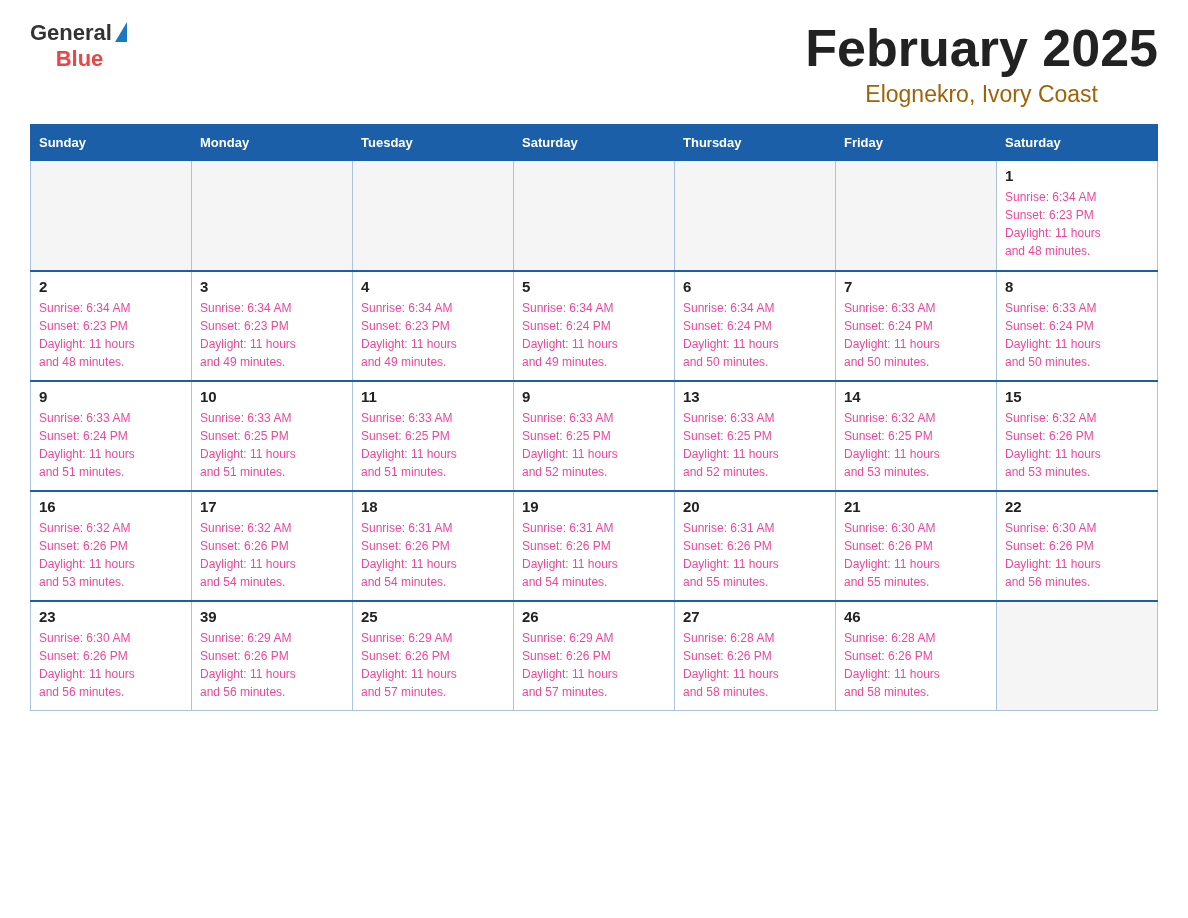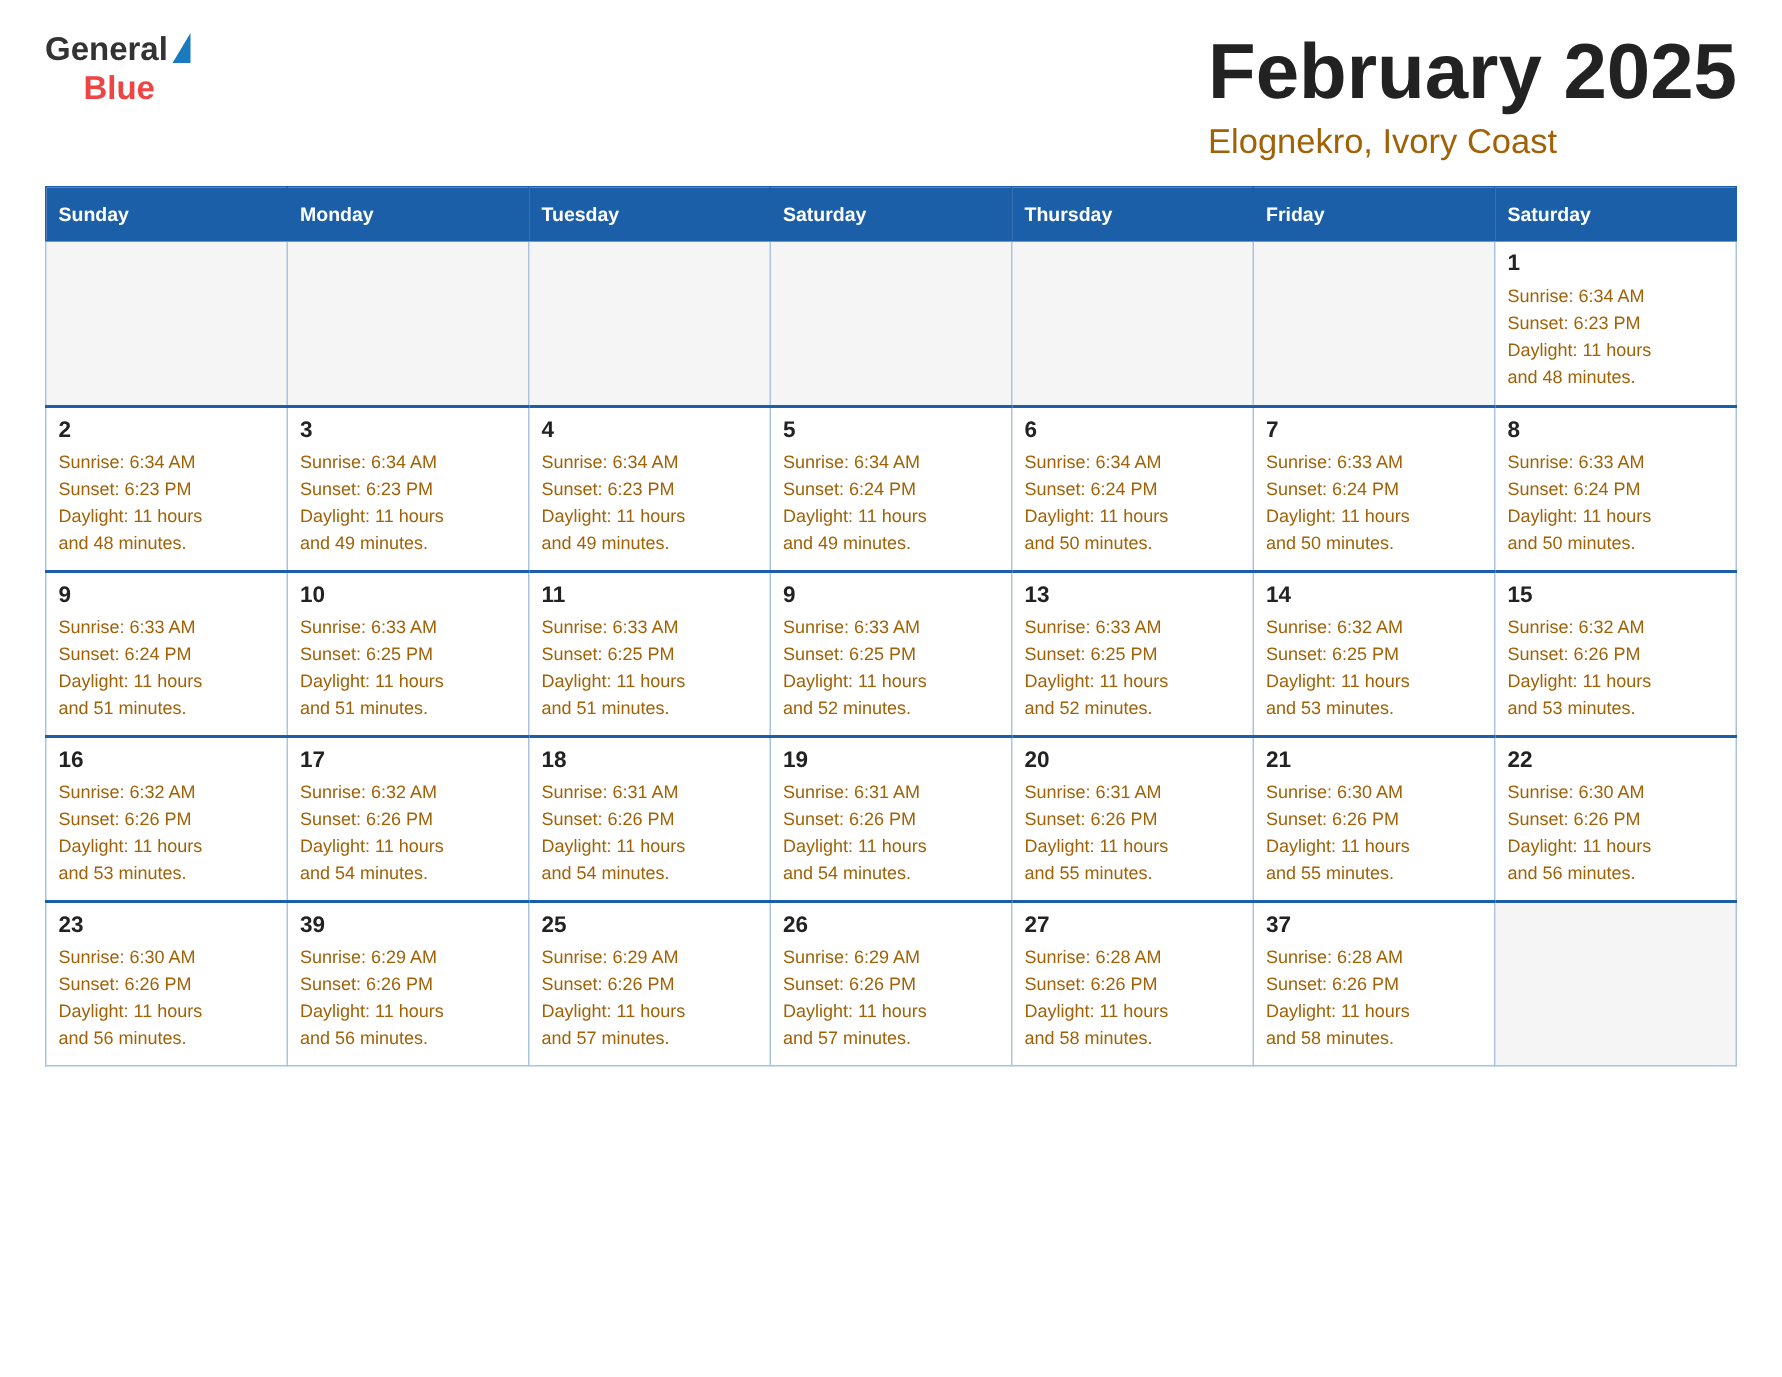--- a/index.html
+++ b/index.html
@@ -39,21 +39,21 @@
       margin-left: 3px;
       margin-top: -2px;
     }
     .logo-blue {
       font-size: 22px;
       font-weight: bold;
       color: #ef4444;
       margin-left: 2px;
     }
     .title-section {
-      text-align: left;
+      text-align: center;
     }
     .month-title {
       font-size: 52px;
       font-weight: bold;
       color: #222;
       line-height: 1.1;
     }
     .location {
       font-size: 23px;
       color: #a16207;
@@ -84,21 +84,21 @@
       background: #f5f5f5;
     }
     .day-number {
       font-size: 15px;
       font-weight: bold;
       color: #222;
       margin-bottom: 4px;
     }
     .day-info {
       font-size: 12px;
-      color: #a16207;
+      color: #ec4899;
       line-height: 1.5;
     }
     .row-border-top td {
       border-top: 2px solid #1a5fa8 !important;
     }
   </style>
 </head>
 <body>
 
 <div class="header">
@@ -326,21 +326,21 @@
 and 57 minutes.</div>
         </td>
         <td>
           <div class="day-number">27</div>
           <div class="day-info" style="white-space: pre-line;">Sunrise: 6:28 AM
 Sunset: 6:26 PM
 Daylight: 11 hours
 and 58 minutes.</div>
         </td>
         <td>
-          <div class="day-number">37</div>
+          <div class="day-number">46</div>
           <div class="day-info" style="white-space: pre-line;">Sunrise: 6:28 AM
 Sunset: 6:26 PM
 Daylight: 11 hours
 and 58 minutes.</div>
         </td>
         <td class="empty"></td>
       </tr>
     </tbody>
 </table>
 

